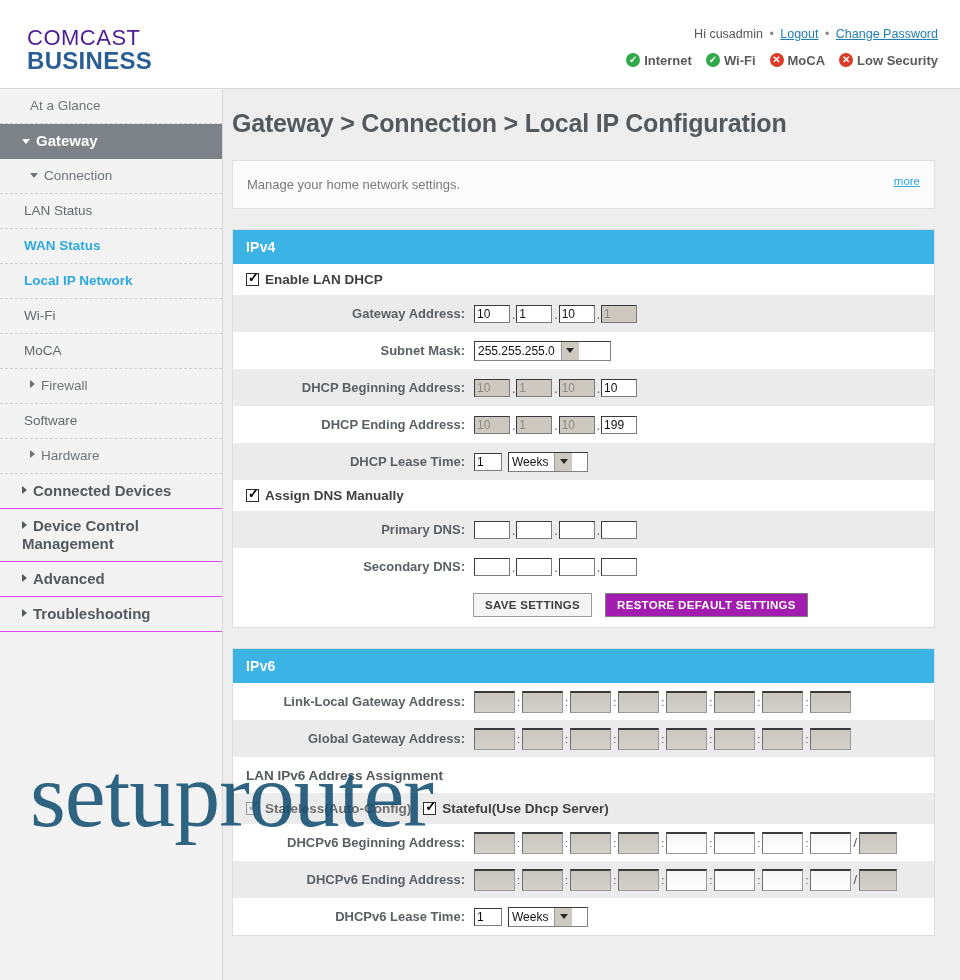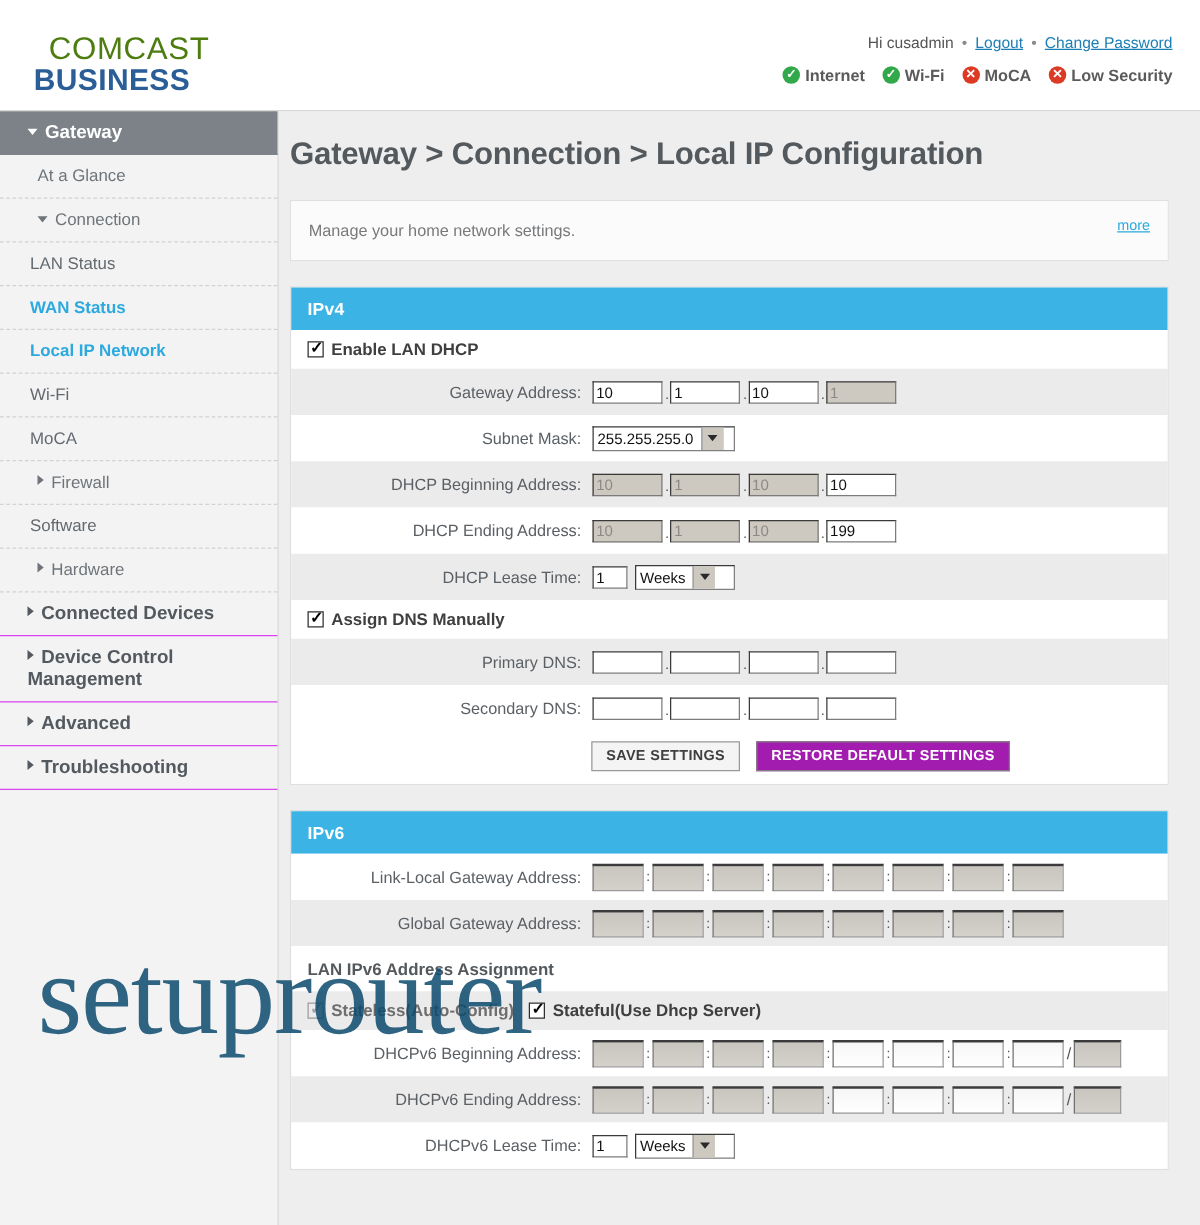--- a/index.html
+++ b/index.html
@@ -17,21 +17,21 @@
     position:relative;
     height:88px;
     background:#ffffff;
     border-bottom:1px solid #d8d8d8;
   }
   .logo{
     position:absolute;left:27px;top:27px;
     line-height:1.02;
   }
   .logo .l1{
-    font-size:25px;letter-spacing:.5px;color:#4d7c0f;font-weight:400;margin-left:12px;
+    font-size:22px;letter-spacing:.5px;color:#4c1d95;font-weight:400;
   }
   .logo .l2{
     font-size:24px;letter-spacing:.3px;color:#2b5d96;font-weight:700;
   }
   .acct{
     position:absolute;right:22px;top:27px;
     font-size:12.5px;color:#555;text-align:right;white-space:nowrap;
   }
   .acct .sep{color:#8a8a8a;padding:0 3px;}
   .acct a{color:#1d7fb5;text-decoration:underline;}
@@ -122,27 +122,27 @@
   }
   .chkrow.shade{background:#ebebeb;}
   .row{
     display:flex;align-items:center;
     min-height:37px;padding:0;
     background:#ffffff;
   }
   .row.shade{background:#ebebeb;}
   .lbl{
     width:232px;text-align:right;padding-right:9px;
-    font-size:13px;font-weight:normal;color:#5b6065;
+    font-size:13px;font-weight:bold;color:#5b6065;
   }
   .fields{display:flex;align-items:center;}
 
   
   .ip{
-    width:56px;height:18px;box-sizing:border-box;
+    width:36px;height:18px;box-sizing:border-box;
     border:1px solid #7c7c7c;border-top-color:#3a3a3a;border-left-color:#3a3a3a;
     background:#ffffff;font-family:"Liberation Sans",sans-serif;
     font-size:12px;color:#111;padding:0 2px;line-height:16px;
   }
   .ip.dis{background:#cdc9c1;color:#8d8a85;}
   .dot{font-size:12px;color:#555;padding:0 1px 0 2px;align-self:flex-end;margin-bottom:1px;}
   .colon{font-size:11px;color:#555;padding:0 2px;align-self:center;}
   .slash{font-size:13px;color:#555;padding:0 2px;align-self:center;}
   .v6{
     width:41px;height:22px;box-sizing:border-box;
@@ -231,24 +231,24 @@
   </div>
 
   <div class="status" id="status-strip"><span class="si"><span class="badge ok"><span class="gl">✓</span></span><span>Internet</span></span><span class="si"><span class="badge ok"><span class="gl">✓</span></span><span>Wi-Fi</span></span><span class="si"><span class="badge bad"><span class="gl">✕</span></span><span>MoCA</span></span><span class="si"><span class="badge bad"><span class="gl">✕</span></span><span>Low Security</span></span></div>
 </div>
 
 <div class="wrap">
 
   <div class="sidebar">
     <ul class="nav" id="nav-list">
         <li>
+          <div class="it lvl1"><span>At a Glance</span></div>
+        </li>
+        <li>
           <div class="it lvl0 active"><span class="caret down"></span><span>Gateway</span></div>
-        </li>
-        <li>
-          <div class="it lvl1"><span>At a Glance</span></div>
         </li>
         <li>
           <div class="it lvl1"><span class="caret down"></span><span>Connection</span></div>
         </li>
         <li>
           <div class="it lvl2 plain"><span>LAN Status</span></div>
         </li>
         <li>
           <div class="it lvl2 link"><span>WAN Status</span></div>
         </li>
@@ -315,21 +315,21 @@
             <span class="dot">.</span>
             <span class="ip">10</span>
             <span class="dot">.</span>
             <span class="ip dis">1</span>
           </div>
       </div>
 
       <div class="row">
         <div class="lbl">Subnet Mask:</div>
         <div class="fields">
-          <span class="sel" style="width:114px">
+          <span class="sel" style="width:137px">
             <span class="txt">255.255.255.0</span>
             <span class="arw">
                 <i></i>
               </span>
           </span>
         </div>
       </div>
 
       <div class="row shade">
         <div class="lbl">DHCP Beginning Address:</div>

